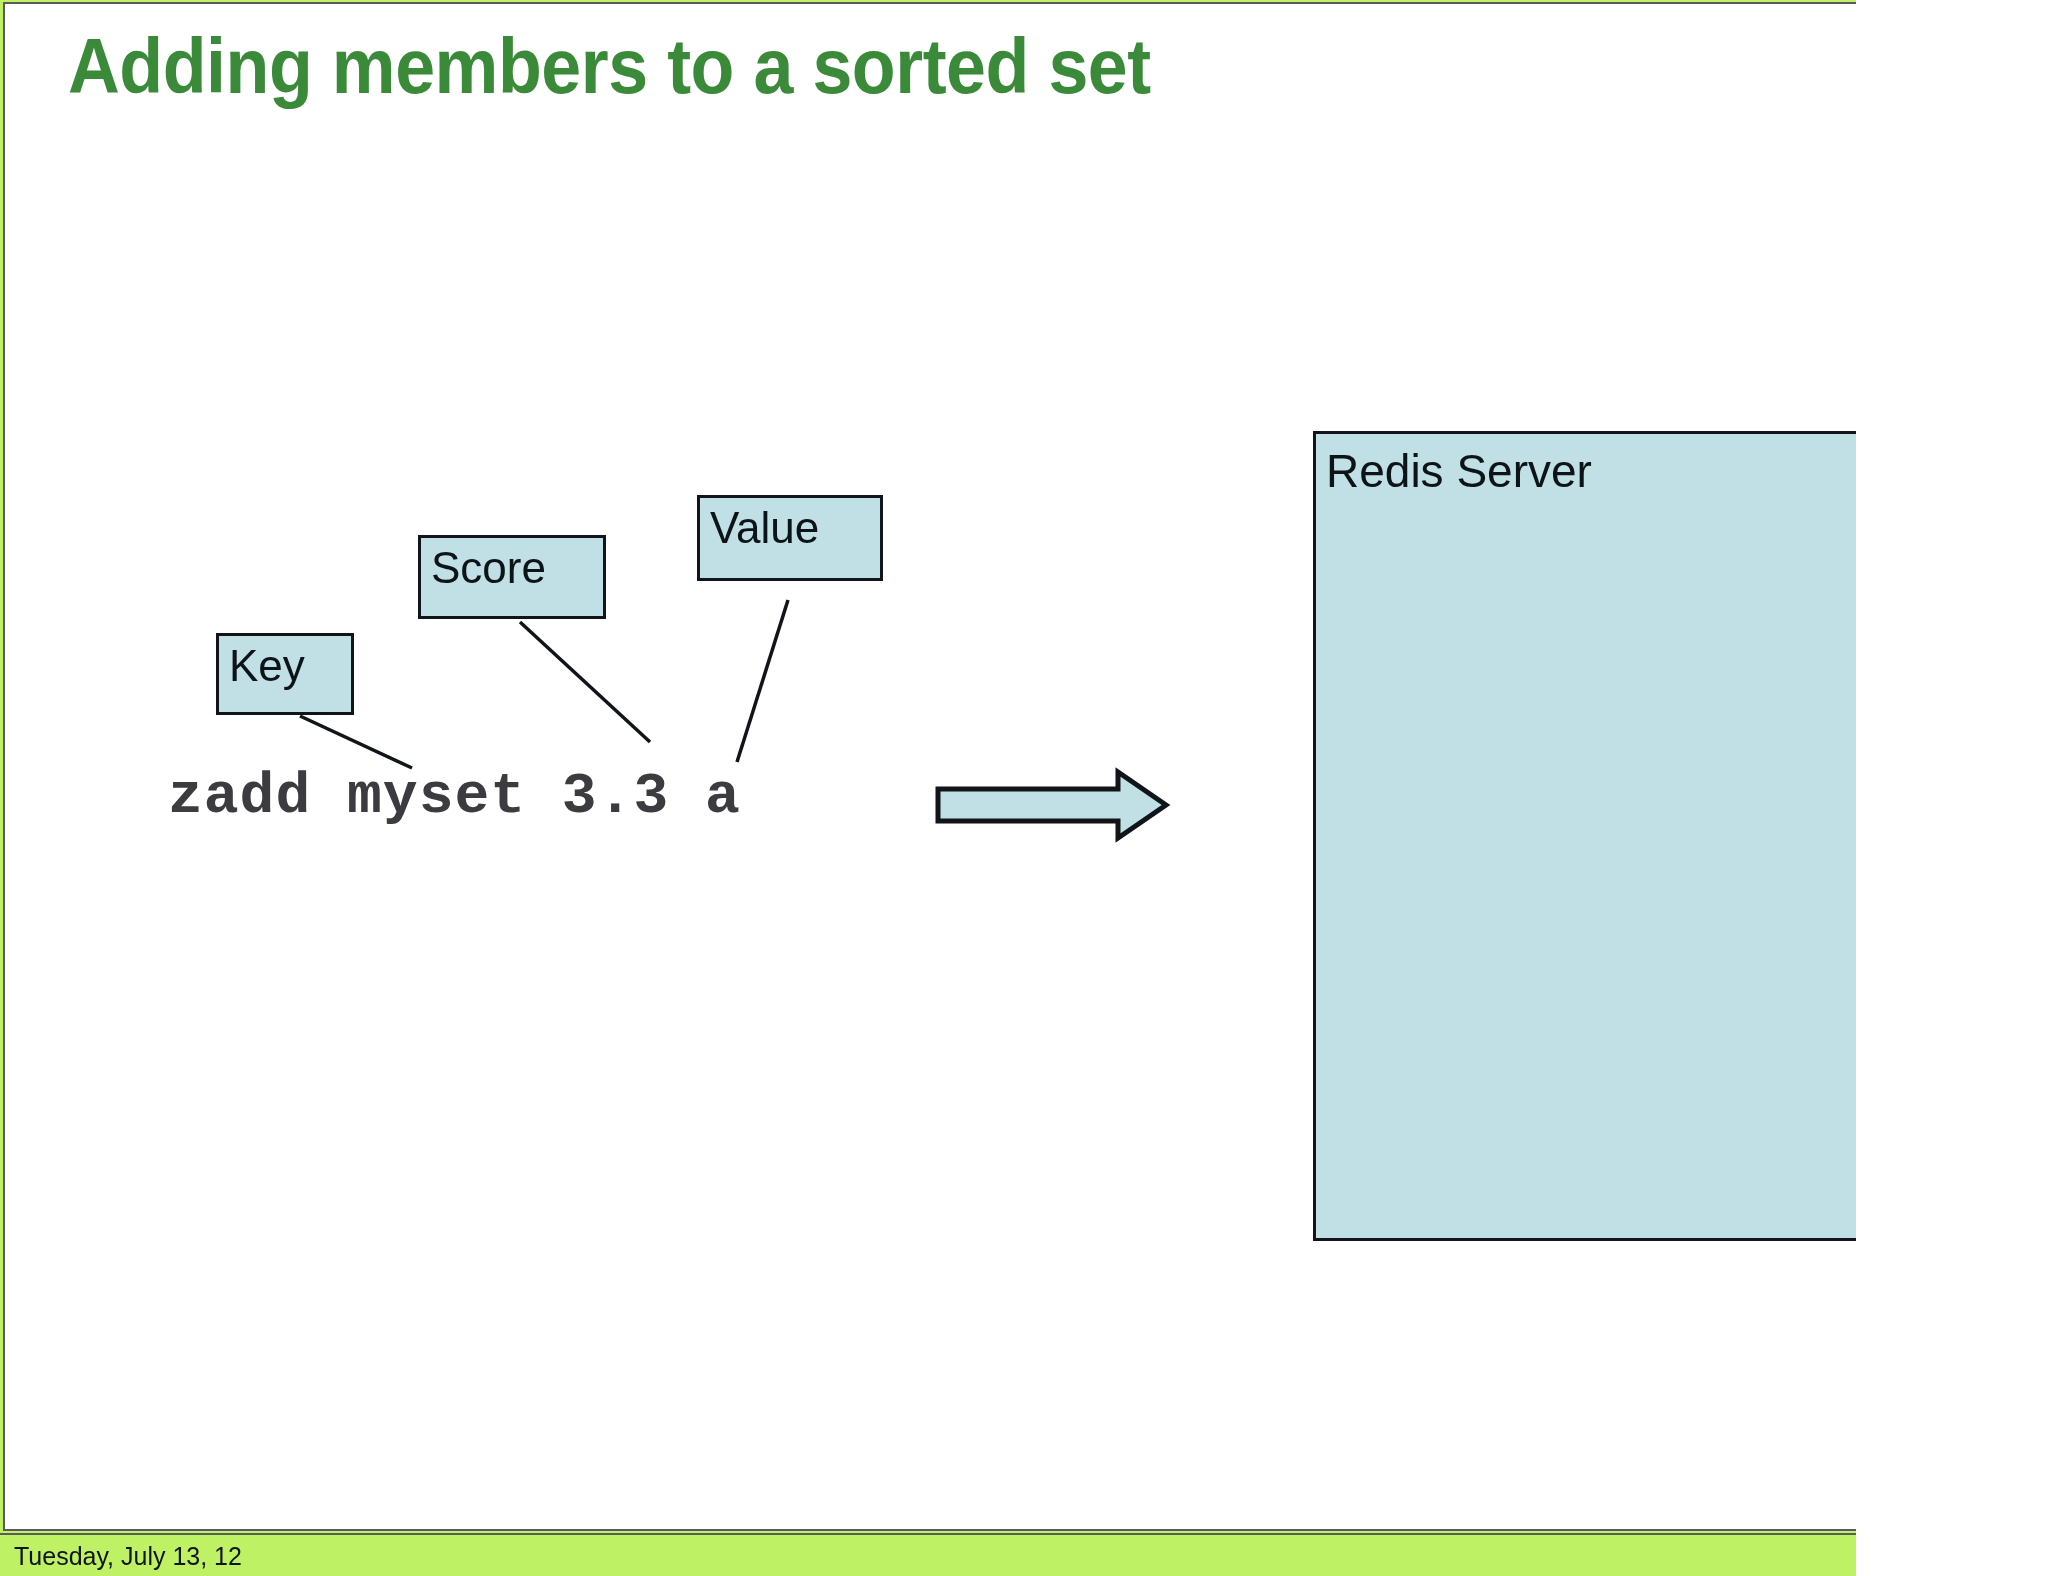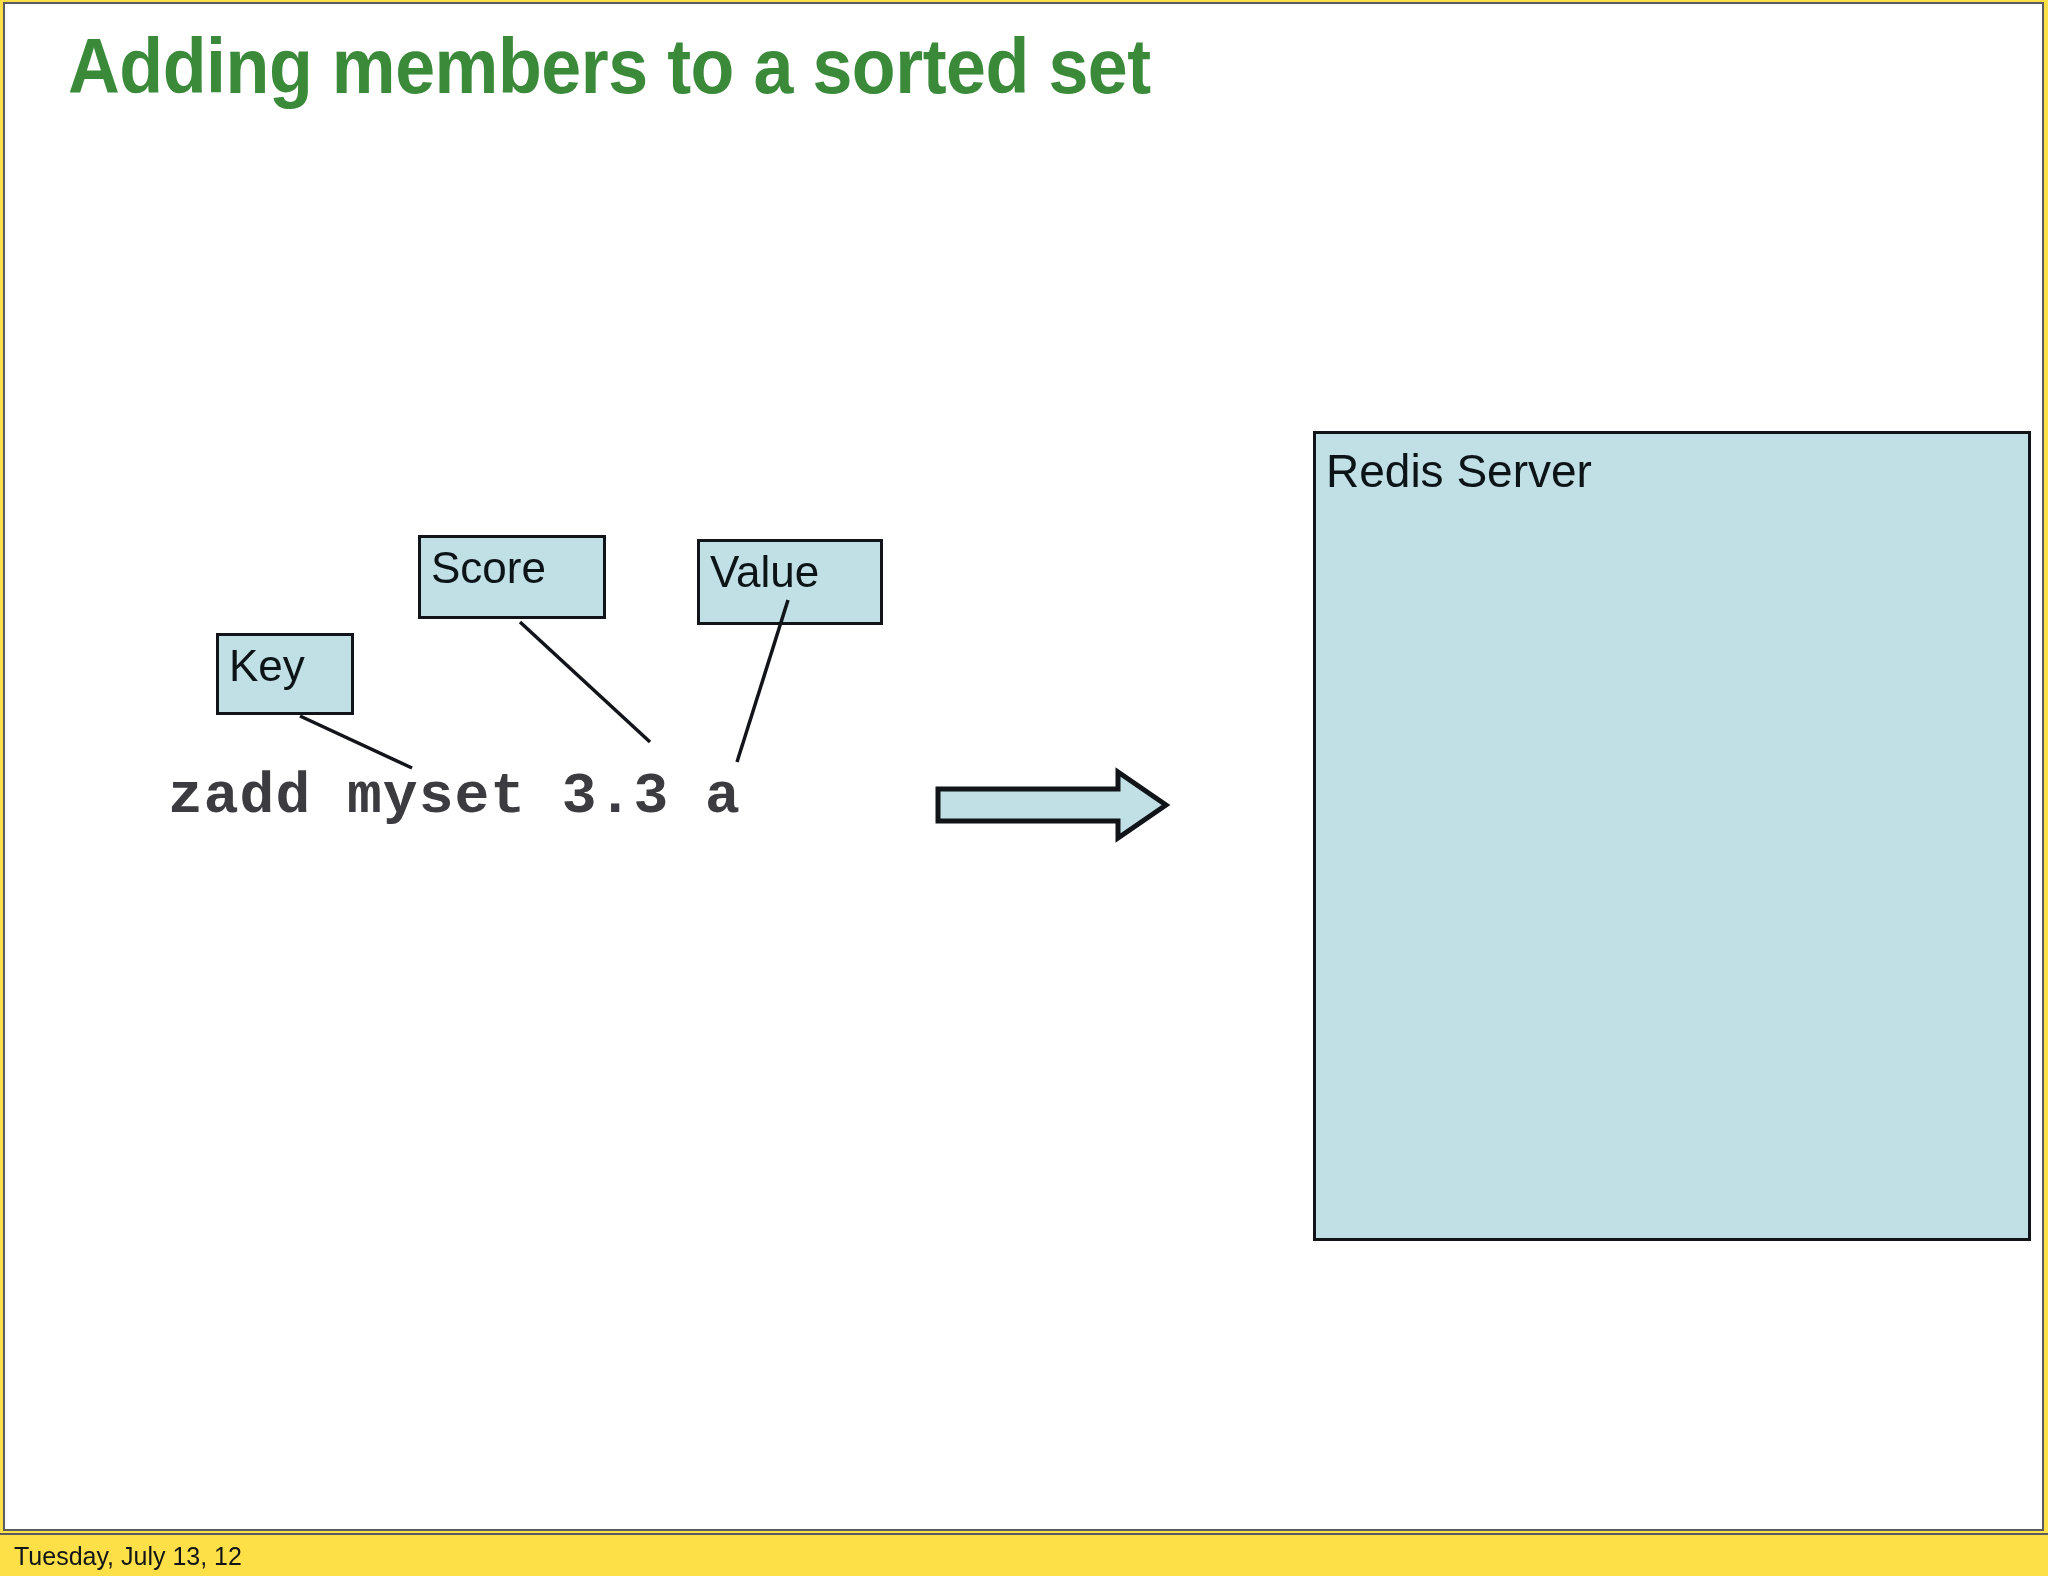--- a/index.html
+++ b/index.html
@@ -3,23 +3,23 @@
 <meta charset="utf-8">
 <title>Slide</title>
 <style>
   html, body {
     margin: 0;
     padding: 0;
     background: #ffffff;
   }
   #slide {
     position: relative;
-    width: 2048px;
+    width: 1856px;
     height: 1576px;
-    background: #fde047;
+    background: #bef264;
     overflow: hidden;
     font-family: "Liberation Sans", sans-serif;
   }
   
   #canvas-frame {
     position: absolute;
     left: 3px;
     top: 2px;
     width: 2041px;
     height: 1529px;
@@ -53,21 +53,21 @@
     position: absolute;
     left: 10px;
     color: #0d1418;
     font-family: "Liberation Sans", sans-serif;
     white-space: nowrap;
   }
 
   
   #key-box   { left: 216px; top: 633px; width: 138px; height: 82px; }
   #score-box { left: 418px; top: 535px; width: 188px; height: 84px; padding-left: 7px; }
-  #value-box { left: 697px; top: 539px; width: 186px; height: 86px; padding-left: 9px; }
+  #value-box { left: 697px; top: 495px; width: 186px; height: 86px; padding-left: 9px; }
 
   #key-box .box-label,
   #score-box .box-label,
   #value-box .box-label {
     top: 4px;
     font-size: 44px;
     line-height: 52px;
   }
 
   

